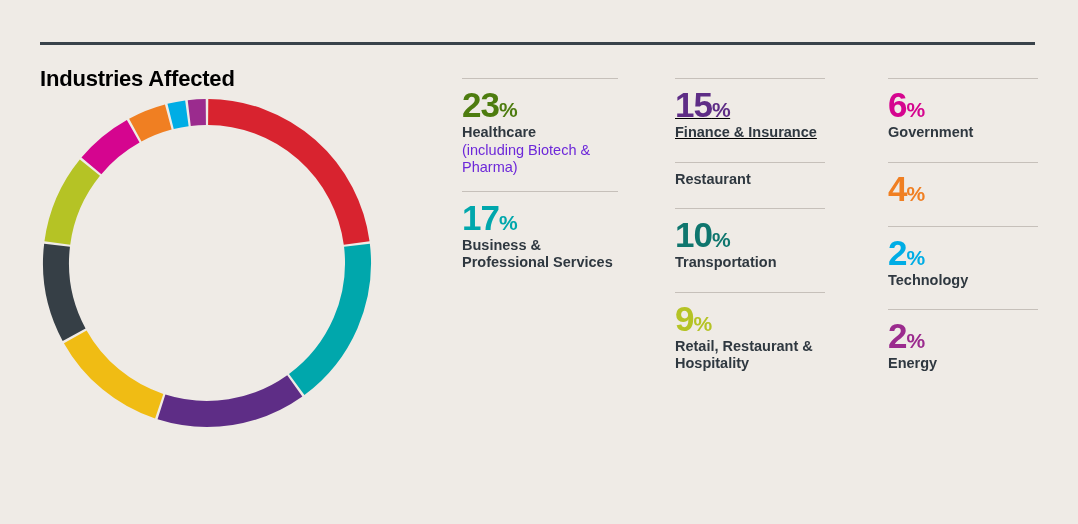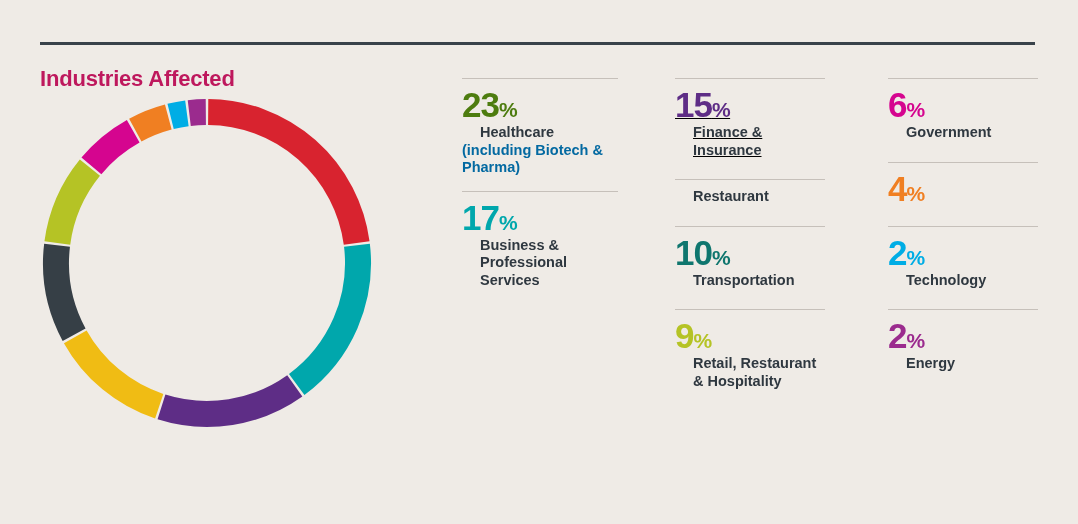--- a/index.html
+++ b/index.html
@@ -32,21 +32,21 @@
     background: #39424A;
   }
 
   
   .page-title {
     position: absolute;
     left: 40px;
     top: 66px;
     font-size: 22px;
     font-weight: bold;
-    color: #be185d;
+    color: #000000;
     letter-spacing: -0.2px;
     white-space: nowrap;
   }
 
   
   .donut-wrap {
     position: absolute;
     left: 42px;
     top: 98px;
     width: 330px;
@@ -95,26 +95,25 @@
   }
   .pct .sym {
     font-size: 21px;
     letter-spacing: -0.5px;
   }
   .label {
     font-size: 14.5px;
     font-weight: bold;
     color: #2F3840;
     line-height: 1.21;
-    margin-left: 18px;
   }
   .sub {
     font-size: 14.5px;
-    font-weight: bold;
-    color: #0369a1;
+    font-weight: normal;
+    color: #6d28d9;
     line-height: 1.21;
   }
 </style>
 </head>
 <body>
 
 <div id="stage">
 
   <div class="top-rule"></div>
 

